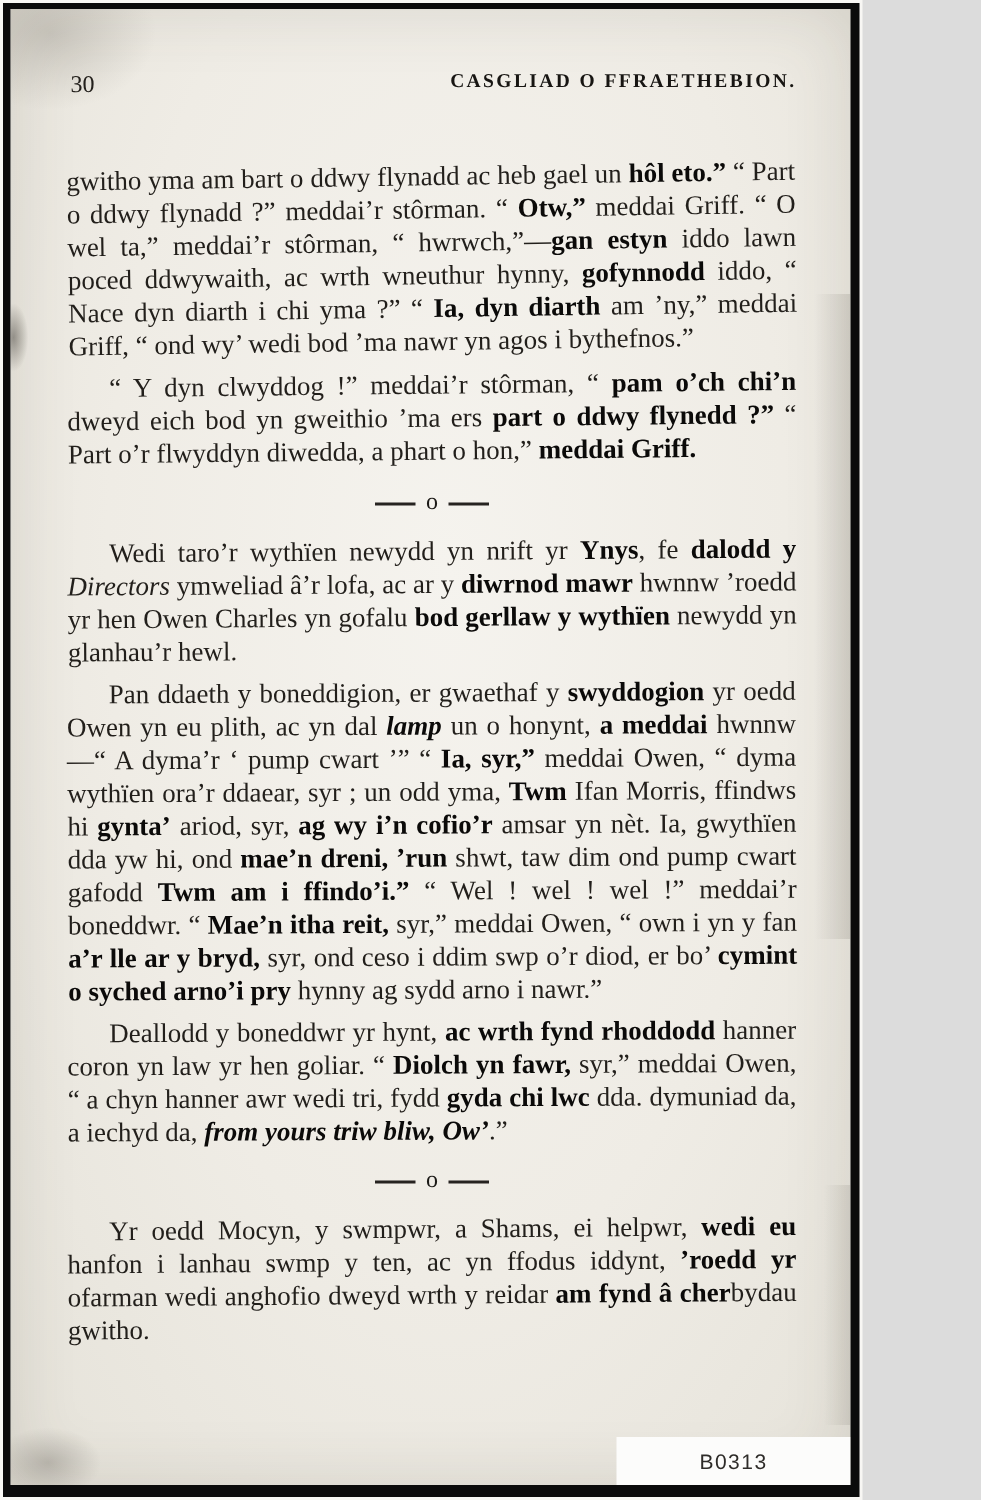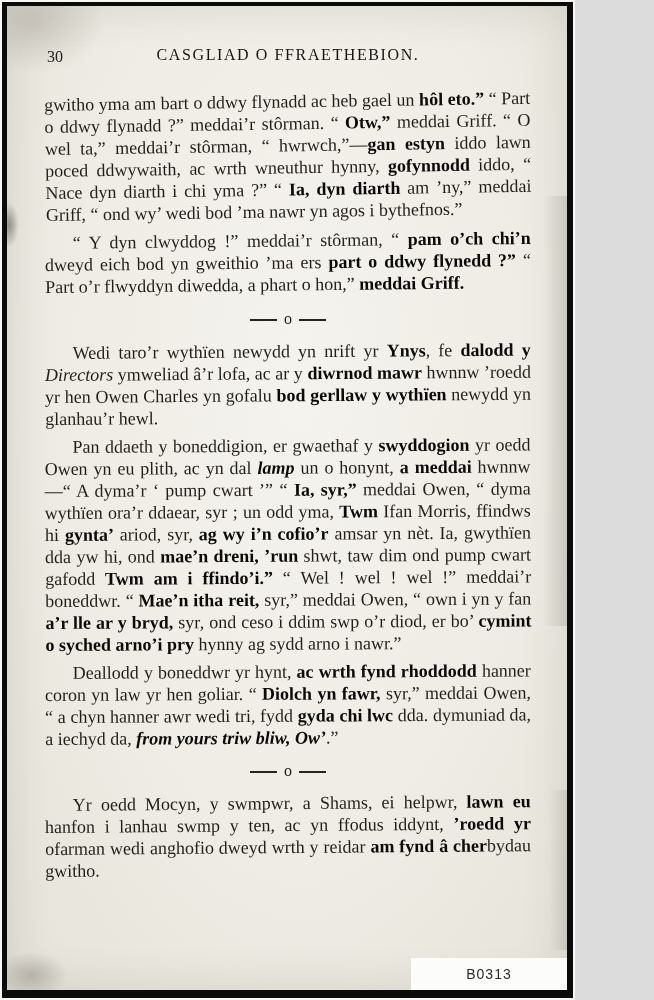--- a/index.html
+++ b/index.html
@@ -5,22 +5,22 @@
   *{box-sizing:border-box}
   html,body{margin:0;padding:0}
   body{background:#dcdcdc;font-family:"Liberation Serif","DejaVu Serif",serif}
   .scan{width:575px;height:1000px;background:#f8f7f4;padding:2px;position:relative}
   .paper{position:relative;width:100%;height:100%;border:solid #0b0b0b;border-width:4px 6px 8px 5px;
     background:radial-gradient(ellipse at 52% 38%, #f5f3ee 0%, #efece5 55%, #e5e2d9 100%);
     box-shadow:inset 0 0 46px rgba(70,62,48,.14);
     overflow:hidden;padding:30px 36px 0 38px}
   .page-header{position:relative;height:24px;margin-top:10px}
   .page-num{position:absolute;left:2px;top:2px;font-size:16px;color:#23201c}
-  .page-title{display:block;text-align:center;font-size:16px;font-weight:normal;letter-spacing:1.6px;color:#171512}
-  .text-column{margin-top:24px;font-size:18px;line-height:22px;text-align:justify;color:#221f1b}
+  .page-title{display:block;text-align:right;font-size:13px;font-weight:bold;letter-spacing:1.6px;color:#171512}
+  .text-column{margin-top:40px;font-size:18px;line-height:22px;text-align:justify;color:#221f1b}
   .para{margin:0 0 6px;transform-origin:0 50%}
   .para.indent{text-indent:28px}
   .bold{font-weight:bold;color:#0b0a09}
   .italic{font-style:italic}
   .text-column p:nth-of-type(1){transform:rotate(-0.85deg)}
   .text-column p:nth-of-type(2){transform:rotate(-0.6deg)}
   .text-column p:nth-of-type(3){transform:rotate(-0.4deg)}
   .text-column p:nth-of-type(4){transform:rotate(-0.3deg)}
   .text-column p:nth-of-type(5){transform:rotate(-0.3deg)}
   .text-column p:nth-of-type(6){transform:rotate(-0.45deg)}
@@ -63,21 +63,21 @@
           <span class="rule"></span>
         </div>
         <p class="para indent"><span>Wedi taro’r wythïen newydd yn nrift yr </span><span class="bold">Ynys</span><span>, fe </span><span class="bold">dalodd y</span><span> </span><span class="italic">Directors</span><span> ymweliad â’r lofa, ac ar y </span><span class="bold">diwrnod mawr</span><span> hwnnw ’roedd yr hen Owen Charles yn gofalu </span><span class="bold">bod gerllaw y wythïen</span><span> newydd yn glanhau’r hewl.</span></p>
         <p class="para indent"><span>Pan ddaeth y boneddigion, er gwaethaf y </span><span class="bold">swyddogion</span><span> yr oedd Owen yn eu plith, ac yn dal </span><span class="bold italic">lamp</span><span> un o honynt, </span><span class="bold">a meddai</span><span> hwnnw—“ A dyma’r ‘ pump cwart ’”  “ </span><span class="bold">Ia, syr,”</span><span> meddai Owen, “ dyma wythïen ora’r ddaear, syr ; un odd yma, </span><span class="bold">Twm</span><span> Ifan Morris, ffindws hi </span><span class="bold">gynta’</span><span> ariod, syr, </span><span class="bold">ag wy i’n cofio’r</span><span> amsar yn nèt.  Ia, gwythïen dda yw hi, ond </span><span class="bold">mae’n dreni, ’run</span><span> shwt, taw dim ond pump cwart gafodd </span><span class="bold">Twm am i ffindo’i.”</span><span> “ Wel ! wel ! wel !” meddai’r boneddwr.  “ </span><span class="bold">Mae’n itha reit,</span><span> syr,” meddai Owen, “ own i yn y fan </span><span class="bold">a’r lle ar y bryd,</span><span> syr, ond ceso i ddim swp o’r diod, er bo’ </span><span class="bold">cymint o syched arno’i pry</span><span> hynny ag sydd arno i nawr.”</span></p>
         <p class="para indent"><span>Deallodd y boneddwr yr hynt, </span><span class="bold">ac wrth fynd rhoddodd</span><span> hanner coron yn law yr hen goliar.  “ </span><span class="bold">Diolch yn fawr,</span><span> syr,” meddai Owen, “ a chyn hanner awr wedi tri, fydd </span><span class="bold">gyda chi lwc</span><span> dda. dymuniad da, a iechyd da, </span><span class="bold italic">from yours triw bliw, Ow’</span><span>.”</span></p>
         <div class="divider">
           <span class="rule"></span>
           <span class="o">o</span>
           <span class="rule"></span>
         </div>
-        <p class="para indent"><span>Yr oedd Mocyn, y swmpwr, a Shams, ei helpwr, </span><span class="bold">lawn eu</span><span> hanfon i lanhau swmp y ten, ac yn ffodus iddynt, </span><span class="bold">’roedd yr</span><span> ofarman wedi anghofio dweyd wrth y reidar </span><span class="bold">am fynd â cher</span><span>bydau gwitho.</span></p>
+        <p class="para indent"><span>Yr oedd Mocyn, y swmpwr, a Shams, ei helpwr, </span><span class="bold">wedi eu</span><span> hanfon i lanhau swmp y ten, ac yn ffodus iddynt, </span><span class="bold">’roedd yr</span><span> ofarman wedi anghofio dweyd wrth y reidar </span><span class="bold">am fynd â cher</span><span>bydau gwitho.</span></p>
       </main>
 
     <div class="stamp">
       <span>B0313</span>
     </div>
 
   </div>
 </div>
 
 </body></html>

